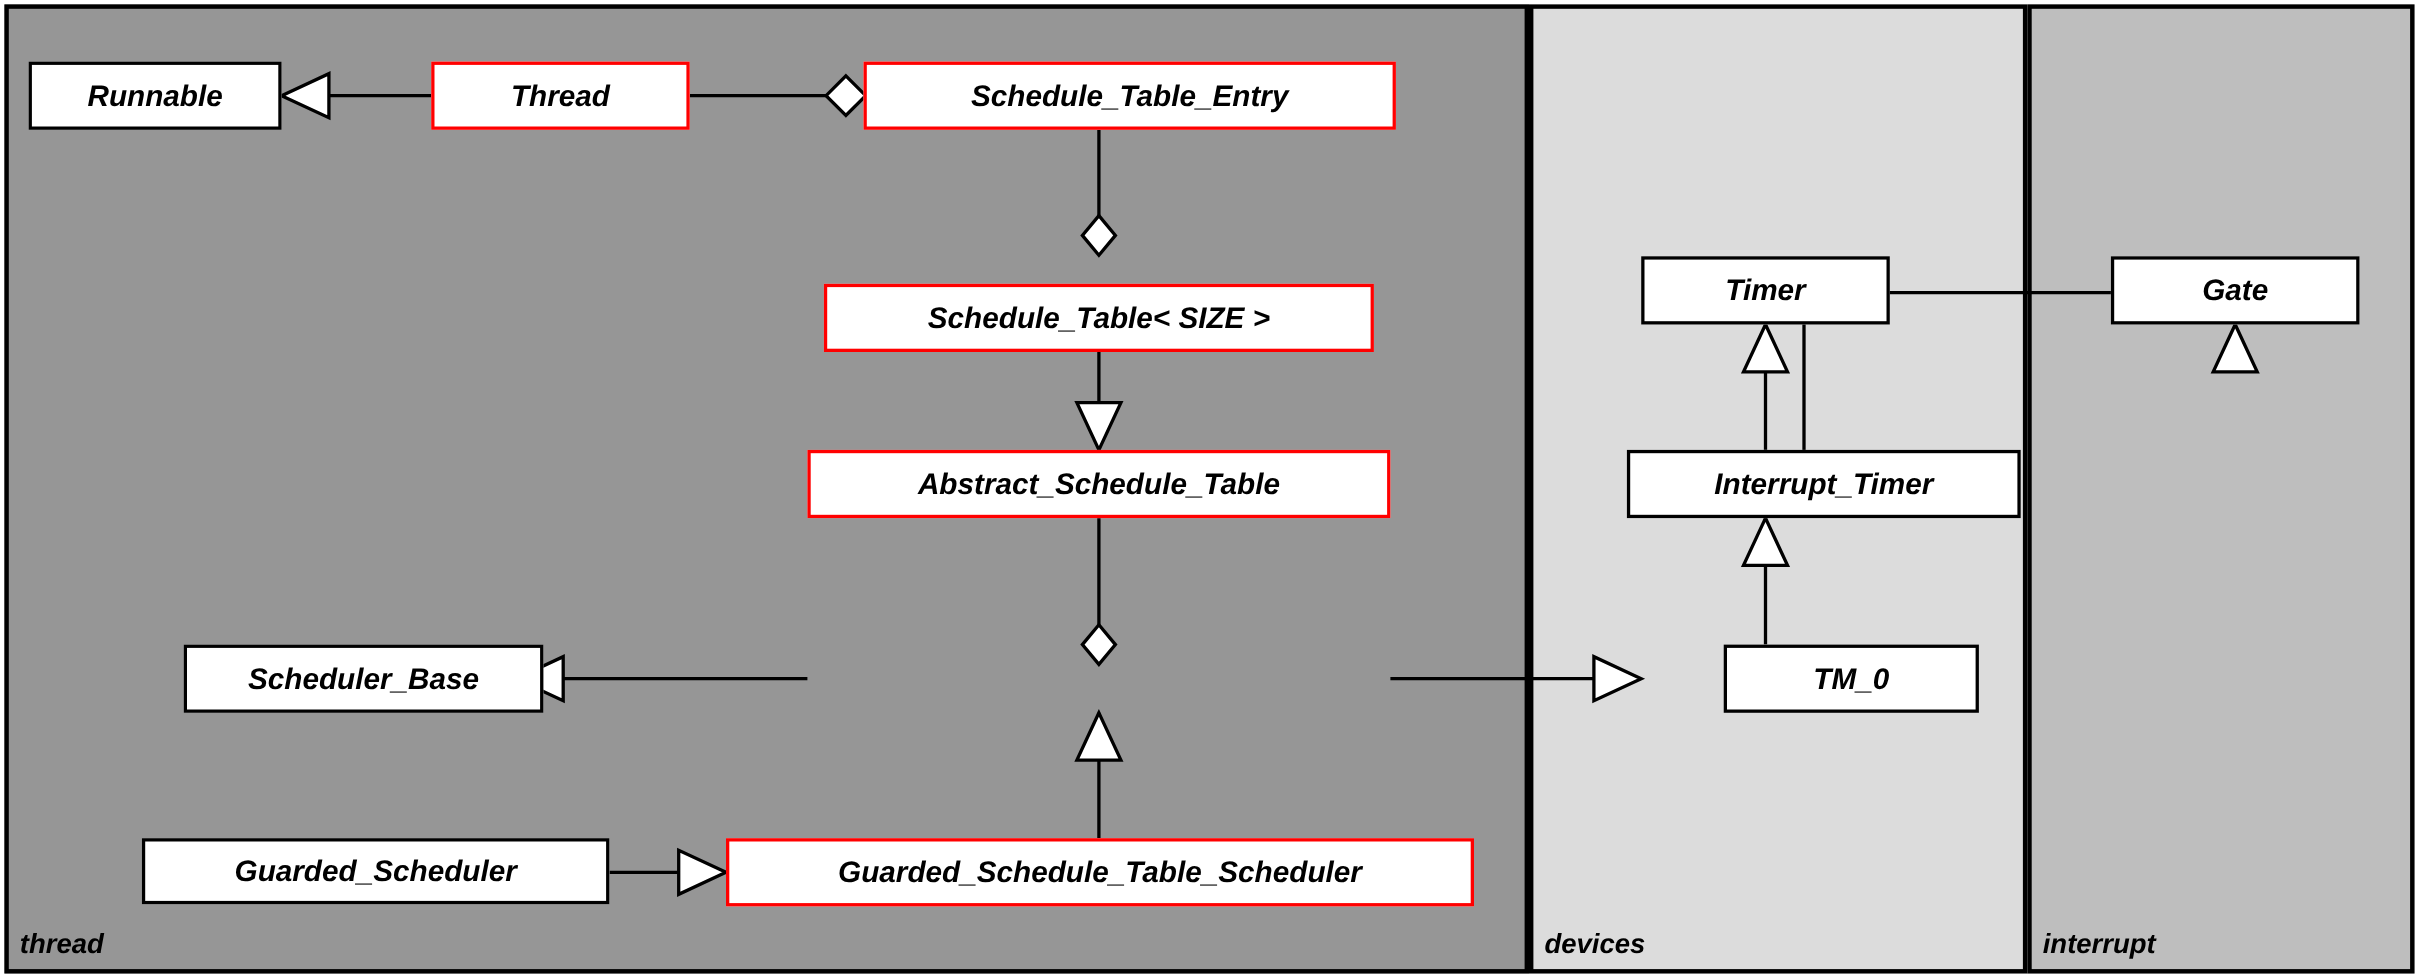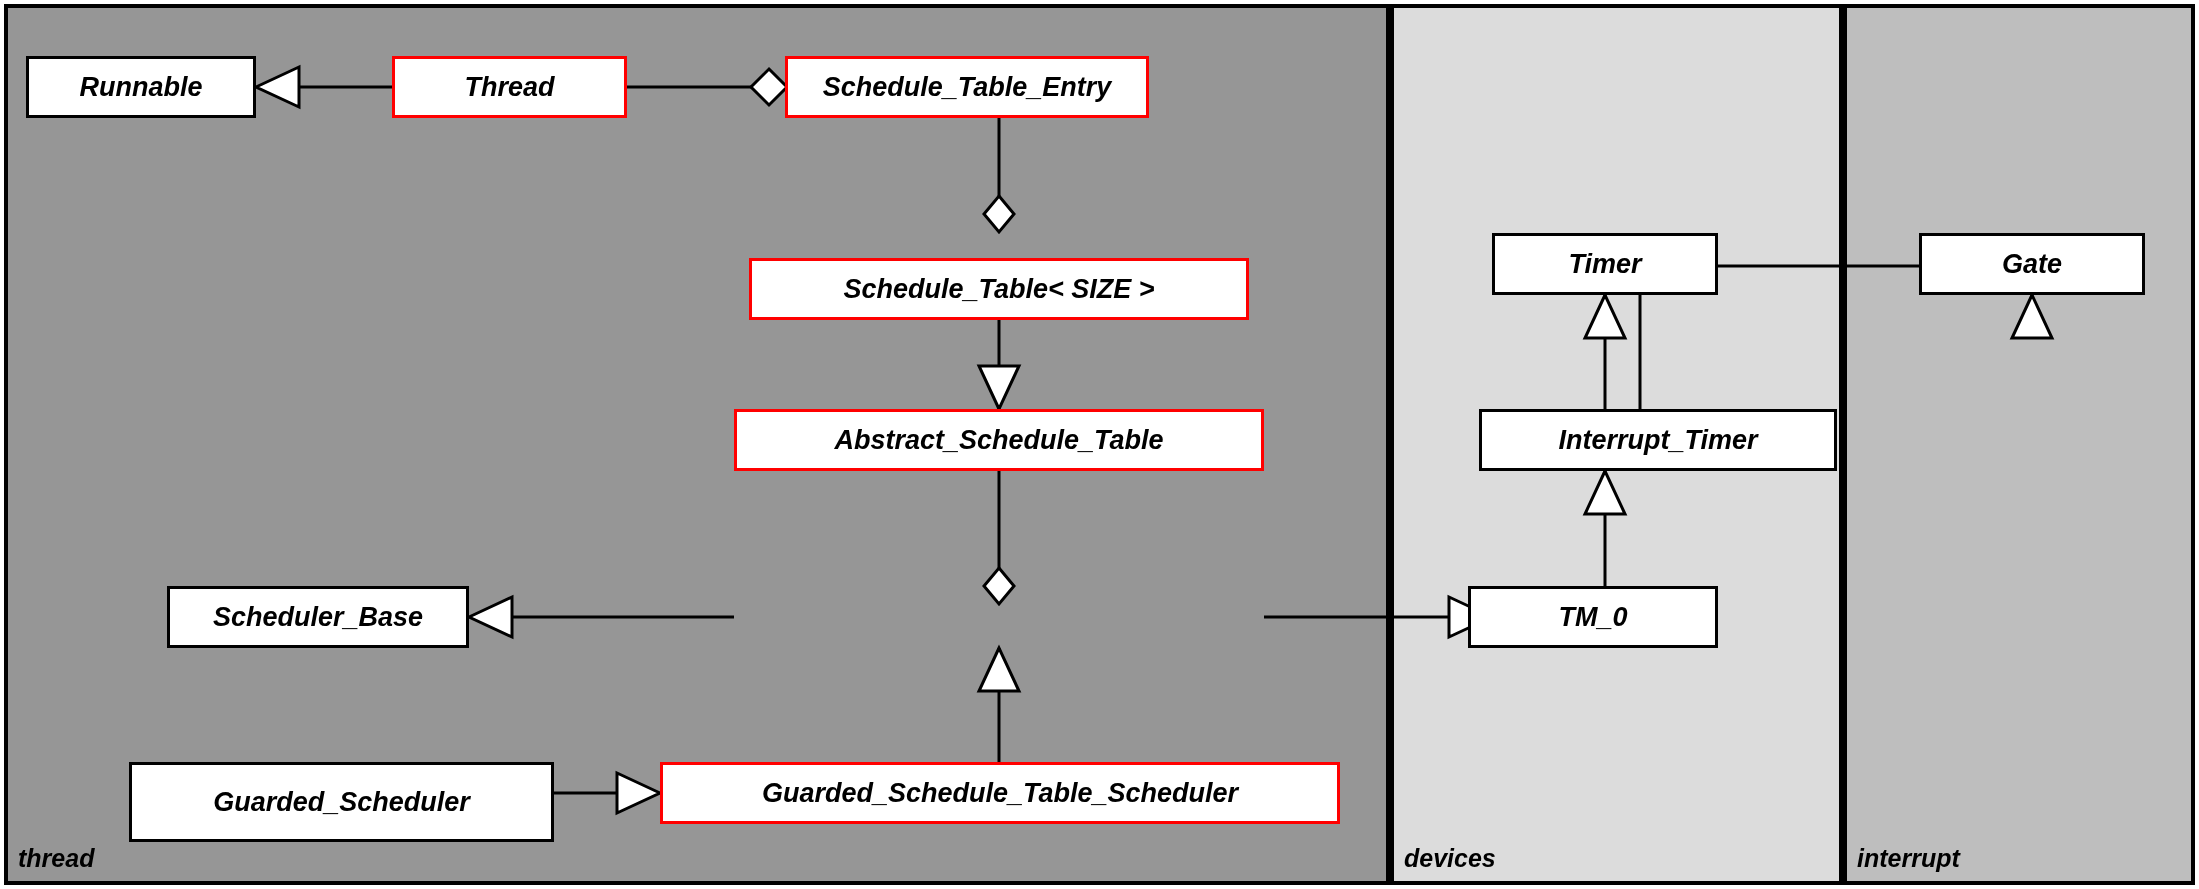--- a/index.html
+++ b/index.html
@@ -113,24 +113,24 @@
     <line x1="1605" y1="409" x2="1605" y2="295"></line>
     <polygon class="hollow" points="1605,295 1585,338 1625,338"></polygon>
 
     <polyline points="1640,409 1640,266 2032,266 2032,337"></polyline>
     <polygon class="hollow" points="2032,295 2012,338 2052,338"></polygon>
 
   </svg>
 
   <div class="node red" id="n0" style="left: 26px; top: 56px; width: 230px; height: 62px; border: 3px solid rgb(0, 0, 0);">Runnable</div>
   <div class="node red" id="n1" style="left: 392px; top: 56px; width: 235px; height: 62px; border: 3px solid rgb(255, 0, 0);">Thread</div>
-  <div class="node red" id="n2" style="left: 785px; top: 56px; width: 364px; height: 62px; border: 3px solid rgb(255, 0, 0);">Schedule_Table_Entry</div>
+  <div class="node red" id="n2" style="left: 785px; top: 56px; width: 484px; height: 62px; border: 3px solid rgb(255, 0, 0);">Schedule_Table_Entry</div>
   <div class="node red" id="n3" style="left: 749px; top: 233px; width: 500px; height: 62px; border: 3px solid rgb(255, 0, 0); margin-top: 25px;">Schedule_Table&lt; SIZE &gt;</div>
   <div class="node red" id="n4" style="left: 734px; top: 409px; width: 530px; height: 62px; border: 3px solid rgb(255, 0, 0);">Abstract_Schedule_Table</div>
-  <div class="node black" id="n5" style="left: 167px; top: 586px; width: 302px; height: 62px; border: 3px solid rgb(0, 0, 0);">Scheduler_Base</div>
-  <div class="node black" id="n7" style="left: 129px; top: 762px; width: 425px; height: 80px; border: 3px solid rgb(0, 0, 0);">Guarded_Scheduler</div>
+  <div class="node black" id="n5" style="left: 167px; top: 586px; width: 327px; height: 62px; border: 3px solid rgb(0, 0, 0);">Scheduler_Base</div>
+  <div class="node black" id="n7" style="left: 129px; top: 762px; width: 425px; height: 60px; border: 3px solid rgb(0, 0, 0);">Guarded_Scheduler</div>
   <div class="node red" id="n8" style="left: 660px; top: 762px; width: 680px; height: 62px; border: 3px solid rgb(255, 0, 0);">Guarded_Schedule_Table_Scheduler</div>
   <div class="node black" id="n9" style="left: 1492px; top: 233px; width: 226px; height: 62px; border: 3px solid rgb(0, 0, 0);">Timer</div>
   <div class="node black" id="n10" style="left: 1479px; top: 409px; width: 358px; height: 62px; border: 3px solid rgb(0, 0, 0);">Interrupt_Timer</div>
-  <div class="node black" id="n11" style="left: 1468px; top: 586px; width: 250px; height: 62px; border: 3px solid rgb(0, 0, 0);">TM_0</div>
+  <div class="node black" id="n11" style="left: 1567px; top: 586px; width: 232px; height: 62px; border: 3px solid rgb(0, 0, 0);">TM_0</div>
   <div class="node black" id="n12" style="left: 1919px; top: 233px; width: 226px; height: 62px; border: 3px solid rgb(0, 0, 0);">Gate</div>
 
 </div>
 
 </body></html>

